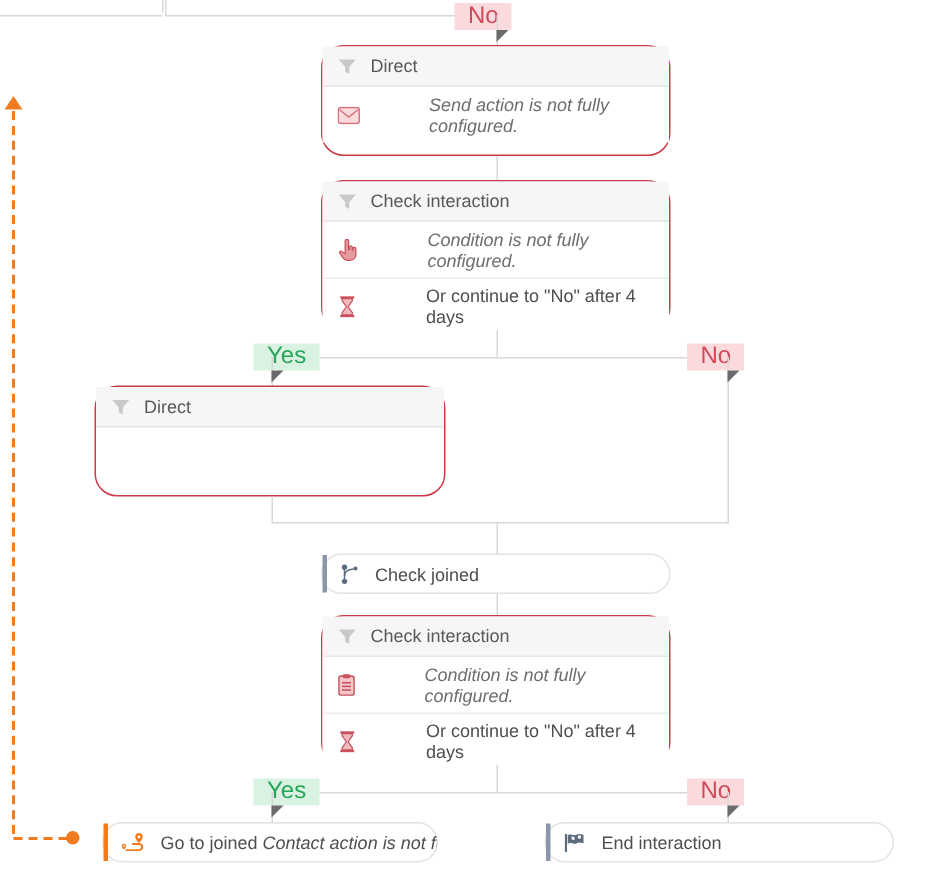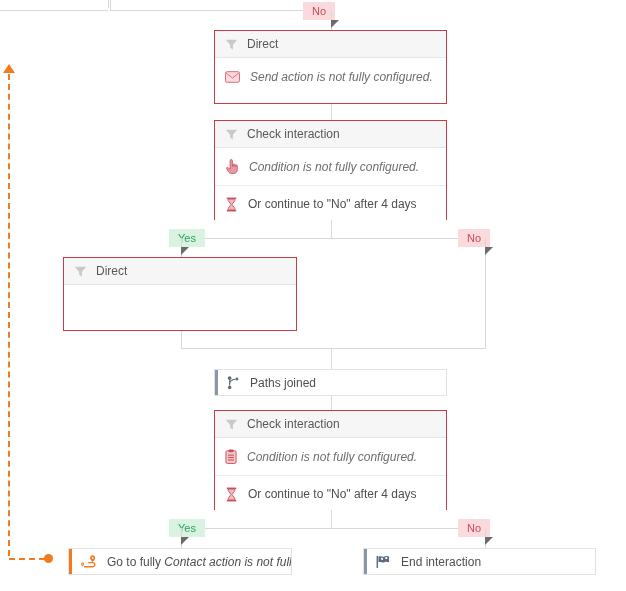--- a/index.html
+++ b/index.html
@@ -24,32 +24,33 @@
     position:absolute;width:0;height:0;
     border-left:8px solid #6b6b6b;
     border-bottom:8px solid transparent;
   }
 
   
   .badge{
     position:absolute;
     height:18px;line-height:18px;
     padding:0 9px;
-    font-size:11px;
+    font-size:16px;
     white-space:nowrap;
     text-align:center;
   }
   .badge-yes{background:#d9f2e1;color:#27a65a;}
   .badge-no{background:#fadadd;color:#d04a5a;}
 
   
   .node{
     position:absolute;
     background:#ffffff;
     box-sizing:border-box;
+    border-radius:15px;
   }
   .node.err{border:1px solid #c93b46;}
   .node.plain{border:1px solid #e2e2e2;}
 
   .node-head{
     height:27px;
     display:flex;align-items:center;
     padding:0 10px;
     background:#f6f6f6;
     border-bottom:1px solid #e6e6e6;
@@ -57,20 +58,21 @@
   }
   .node-head .ttl{
     font-size:12px;color:#585858;margin-left:9px;
   }
   .node-row{
     height:37px;
     display:flex;align-items:center;
     padding:0 10px;
     box-sizing:border-box;
     background:#ffffff;
+    gap:36px;
   }
   .node-row + .node-row{border-top:1px solid #ececec;}
   .node-row .txt{margin-left:10px;font-size:12px;}
   .txt-err{font-style:italic;color:#6e6e6e;}
   .txt-plain{color:#4f4f4f;}
 
   
   .simple{
     height:27px;
     display:flex;align-items:center;
@@ -197,21 +199,21 @@
     <span class="bar"></span>
     <span>
       <svg width="13" height="14" viewBox="0 0 13 15">
         <circle cx="2.4" cy="2.3" r="1.9" fill="#5c6b7e"></circle>
         <circle cx="2.4" cy="12.4" r="1.9" fill="#5c6b7e"></circle>
         <circle cx="10.2" cy="3.2" r="1.5" fill="#5c6b7e"></circle>
         <path d="M2.4 4.2v6.3" stroke="#5c6b7e" stroke-width="1.1" fill="none"></path>
         <path d="M2.4 8.4c0-3 2.6-4.4 6.3-4.8" stroke="#5c6b7e" stroke-width="1.1" fill="none"></path>
       </svg>
     </span>
-    <span class="lbl">Paths joined</span>
+    <span class="lbl">Check joined</span>
   </div>
 
   <div class="line vline" style="left:331px;top:396px;height:14px;"></div>
 
   <div class="node err" style="left:214px;top:410px;width:233px;height:100px;">
     <div class="node-head">
       <span>
         <svg width="13" height="13" viewBox="0 0 16 16">
             <path d="M1 2h14l-5.3 6.2V14L6.3 12V8.2z" fill="#c9c9c9"></path>
           </svg>
@@ -258,21 +260,21 @@
     <span>
       <svg width="16" height="14" viewBox="0 0 17 15">
         <path d="M12.4 0.4c1.5 0 2.7 1.2 2.7 2.7 0 1.9-2.7 4.5-2.7 4.5S9.7 5 9.7 3.1c0-1.5 1.2-2.7 2.7-2.7z" fill="#f07c1f"></path>
         <circle cx="12.4" cy="3.1" r="1" fill="#fff"></circle>
         <path d="M3.2 9.6c0 1.1-1.6 2.6-1.6 2.6S0 10.7 0 9.6a1.6 1.6 0 1 1 3.2 0z" fill="#f07c1f"></path>
         <circle cx="1.6" cy="9.6" r="0.6" fill="#fff"></circle>
         <path d="M3.6 12.6h8.5c1.6 0 2.6-0.9 2.6-2.2s-1-2.2-2.6-2.2H8.1" fill="none" stroke="#f07c1f" stroke-width="1.4" stroke-linecap="round"></path>
       </svg>
     </span>
     <span class="lbl">
-      <span>Go to fully </span><i>Contact action is not fully co</i>
+      <span>Go to joined </span><i>Contact action is not fully co</i>
     </span>
   </div>
 
   <div class="node plain simple" style="left:363px;top:548px;width:233px;height:27px;position:absolute;">
     <span class="bar"></span>
     <span>
       <svg width="15" height="14" viewBox="0 0 16 15">
         <rect x="0.6" y="1" width="1.5" height="13" fill="#5c6b7e"></rect>
         <path d="M2.6 1.8c2.2-1.3 4.3 1 6.5-0.3 1.6-1 3.2-0.3 4.8 0.1v6.2c-1.6-0.4-3.2-1.1-4.8-0.1-2.2 1.3-4.3-1-6.5 0.3z" fill="#5c6b7e"></path>
         <path d="M5.4 2.6c0.6 0.4 1.3 0.6 2 0.5v2.2c-0.7 0.1-1.4-0.1-2-0.5z" fill="#fff"></path>

